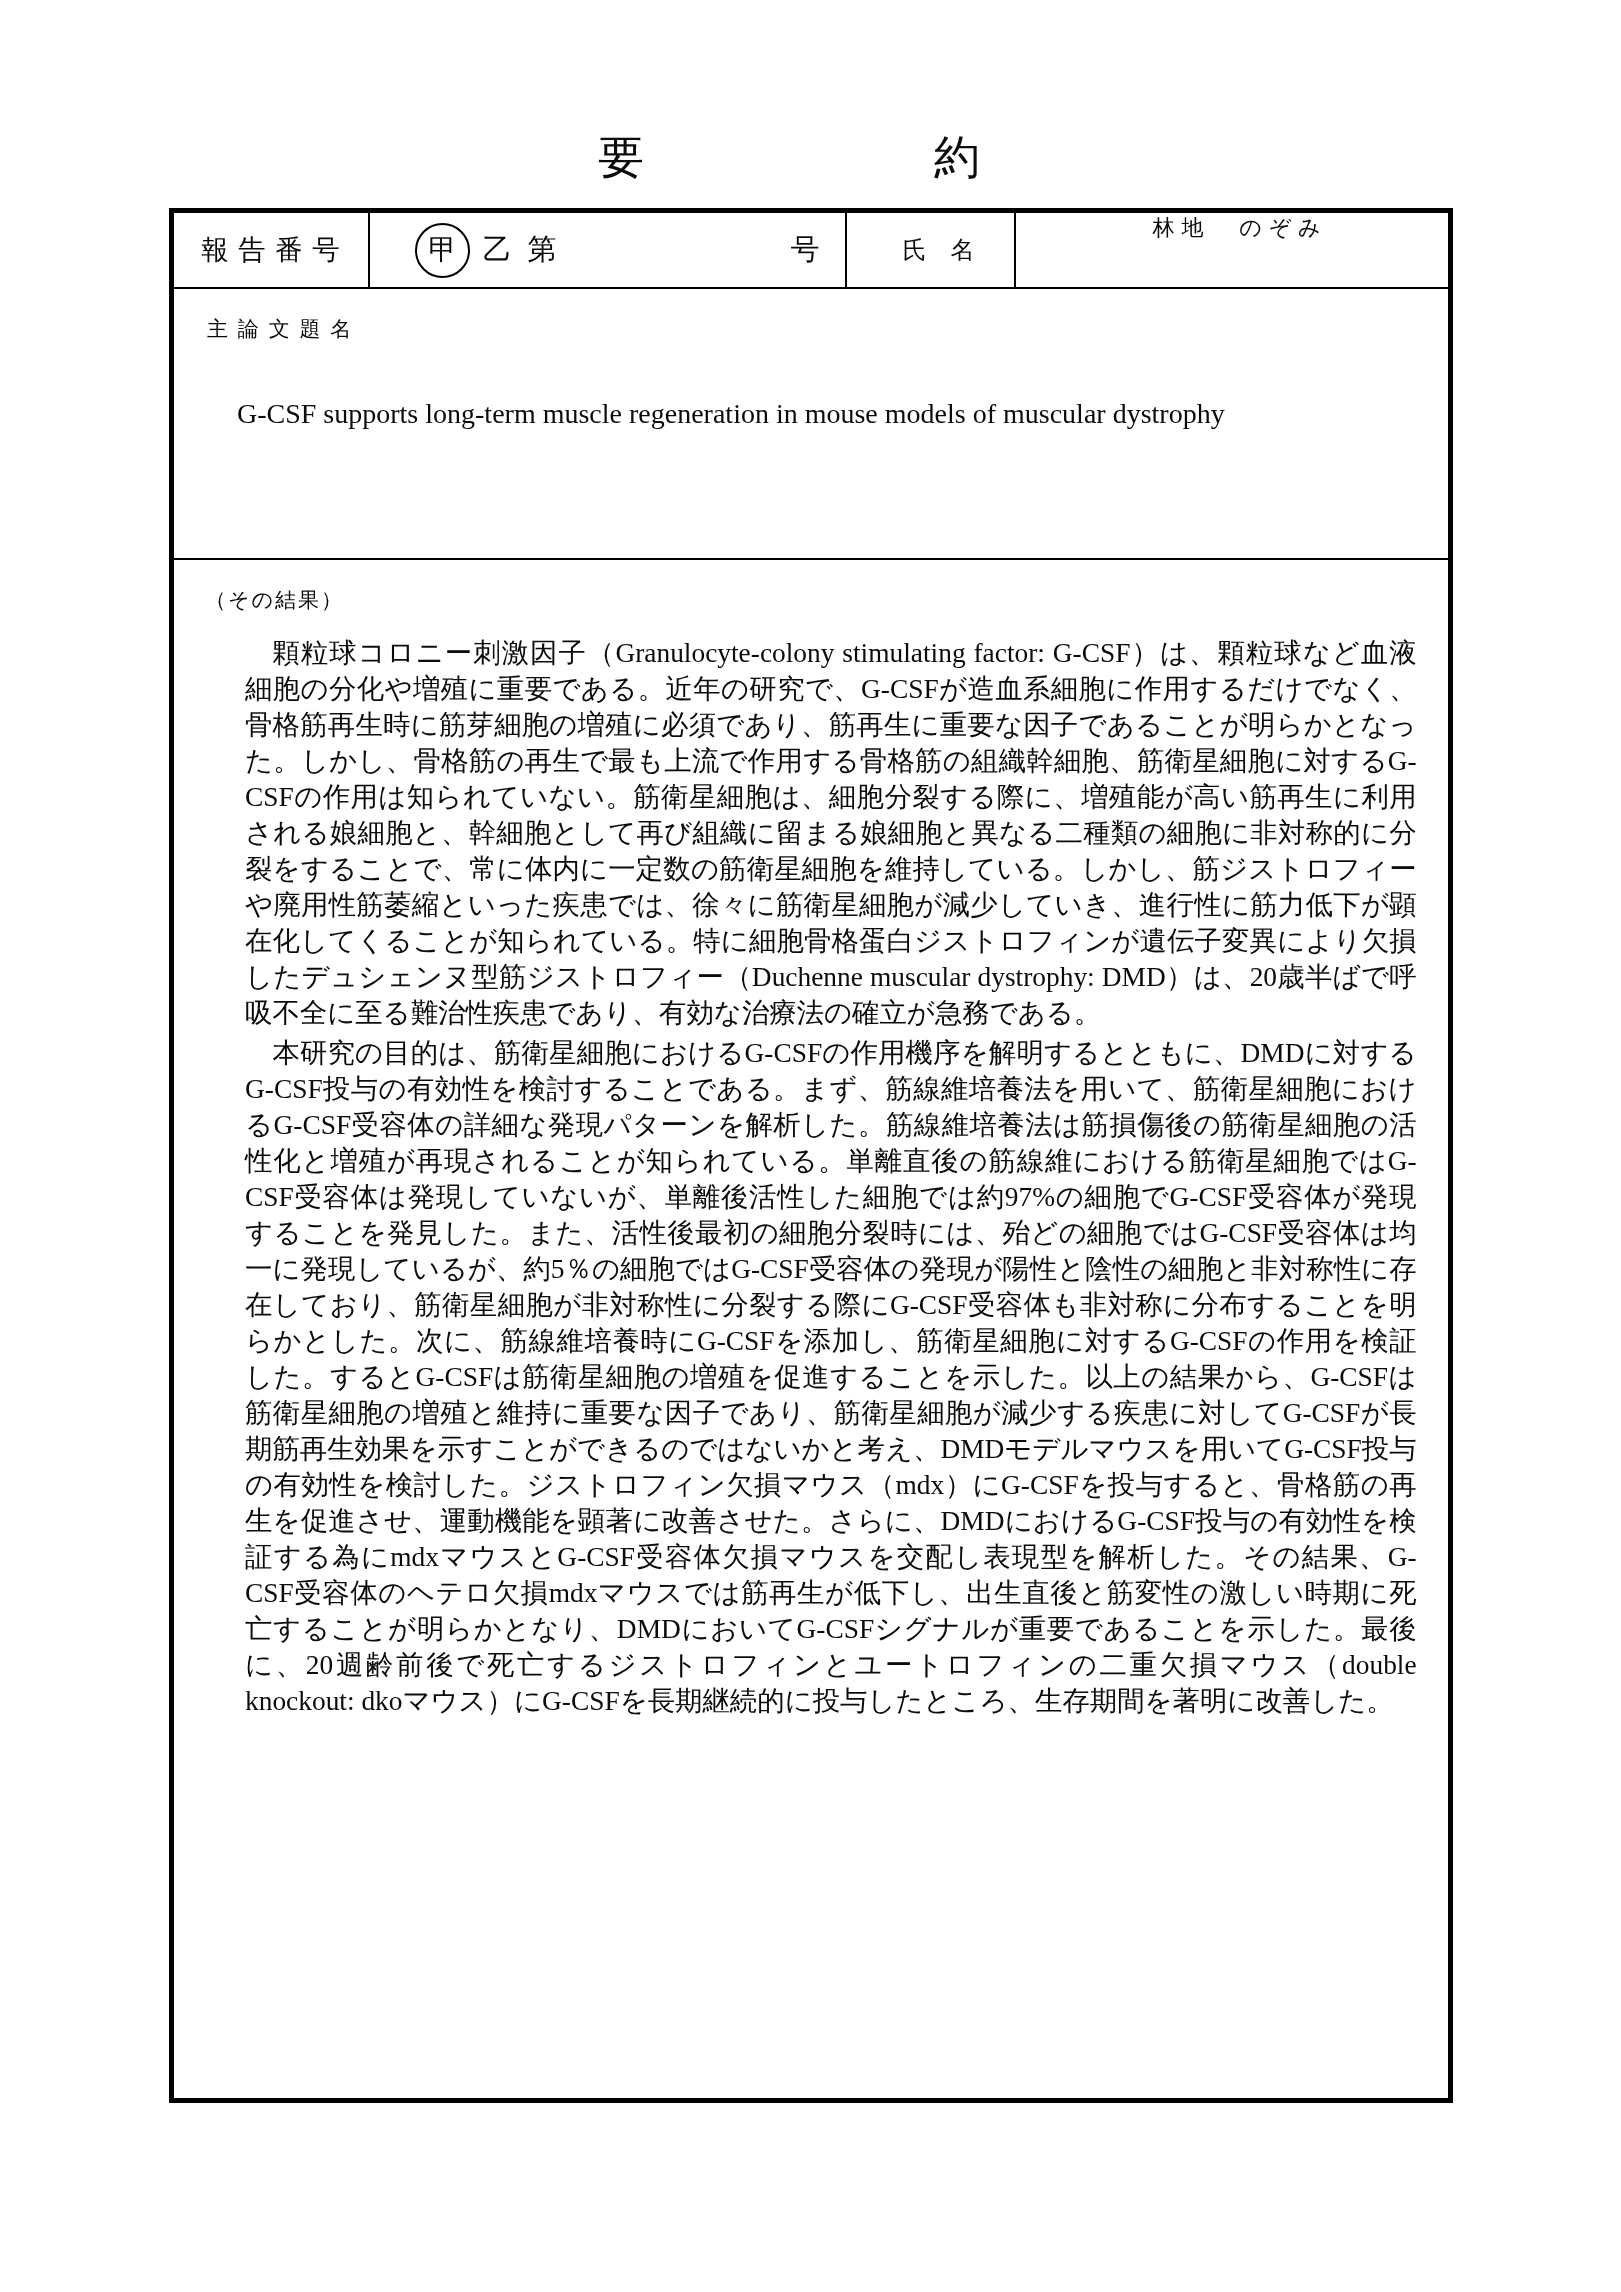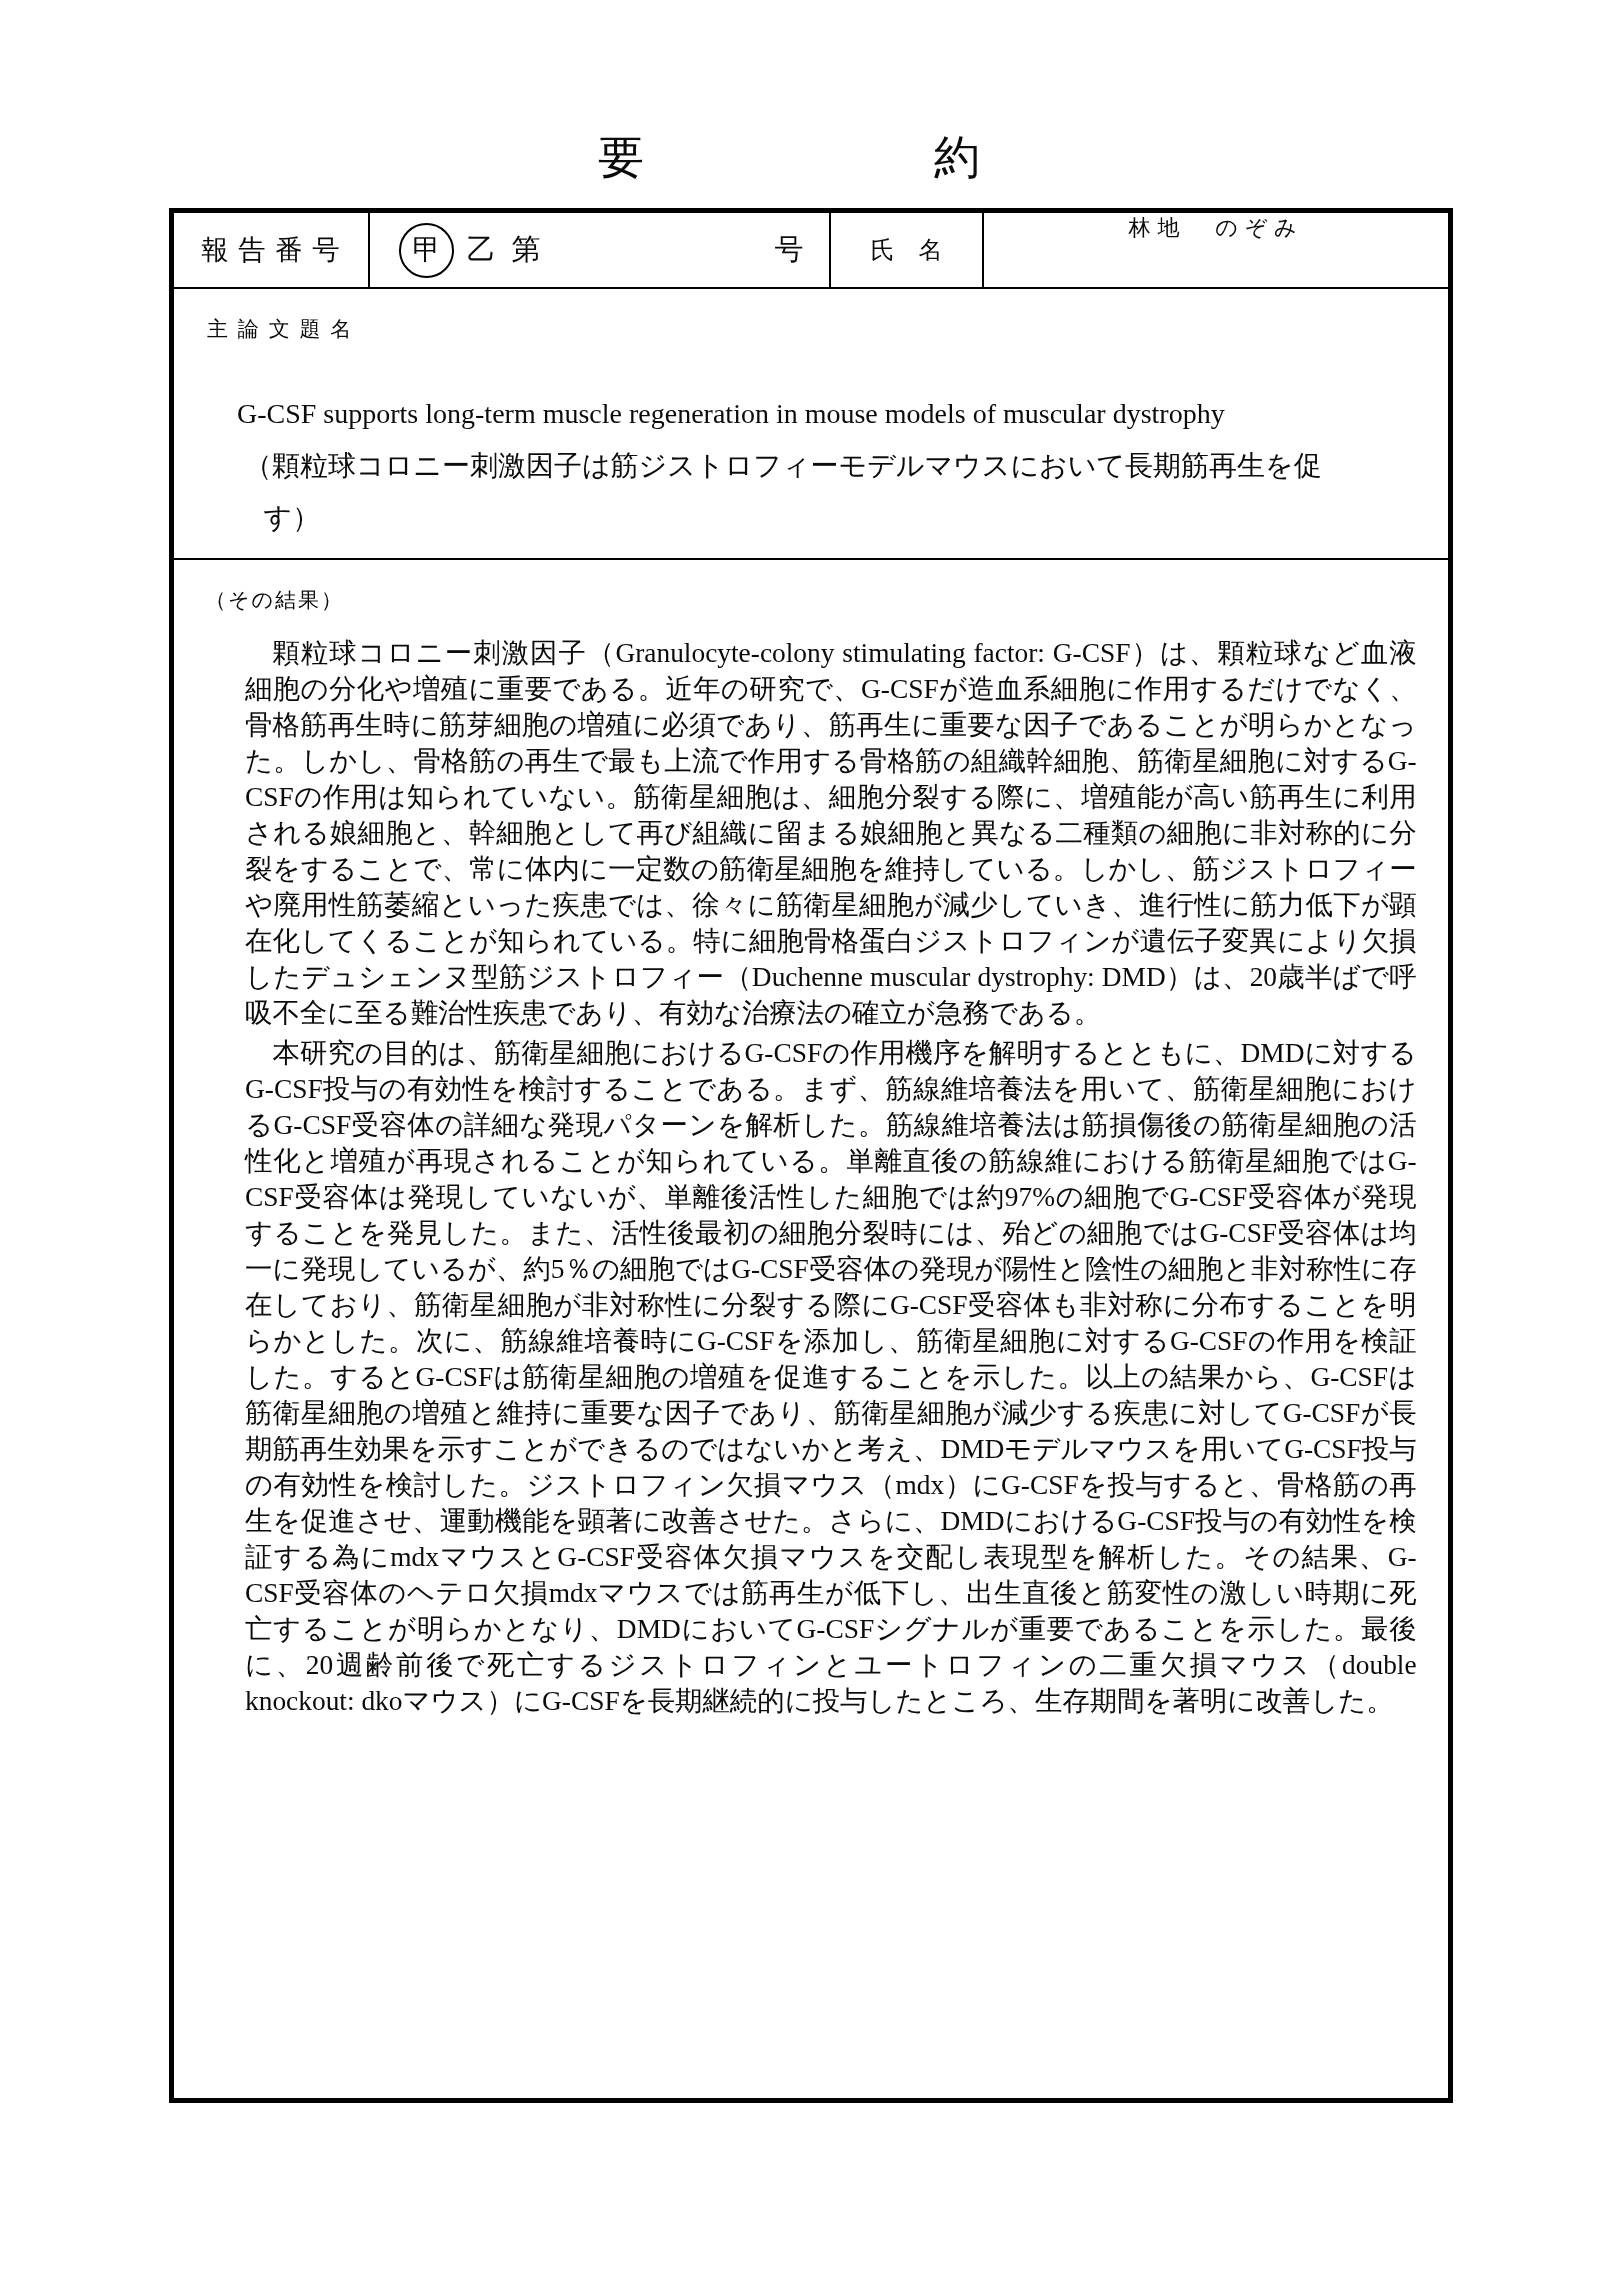--- a/index.html
+++ b/index.html
@@ -40,20 +40,21 @@
     display: flex;
     flex-direction: column;
   }
 
   
   .header-row {
     display: flex;
     height: 74px;
     flex-shrink: 0;
     border-bottom: 2.9px solid #000;
+    gap: 16px;
   }
   .header-row .cell { box-sizing: border-box; }
   .cell-report-label {
     width: 196px;
     border-right: 2.9px solid #000;
     display: flex;
     align-items: center;
     justify-content: center;
     font-family: "Liberation Sans", "DejaVu Sans", sans-serif;
     font-size: 27.4px;
@@ -175,21 +176,20 @@
     </div>
     <div class="cell cell-name-value">
       <span>林地　のぞみ</span>
     </div>
   </div>
 
   <div class="title-section">
     <div class="section-label">主 論 文 題 名</div>
     <div class="title-block">
       <p class="title-en">G-CSF supports long-term muscle regeneration in mouse models of muscular dystrophy</p>
-      <p class="title-jp">（顆粒球コロニー刺激因子は筋ジストロフィーモデルマウスにおいて長期筋再生を促す）</p>
     </div>
   </div>
 
   <div class="abstract-section">
     <div class="section-label">（その結果）</div>
     <div class="abstract-body">
       <p>顆粒球コロニー刺激因子（Granulocyte-colony stimulating factor: G-CSF）は、顆粒球など血液細胞の分化や増殖に重要である。近年の研究で、G-CSFが造血系細胞に作用するだけでなく、骨格筋再生時に筋芽細胞の増殖に必須であり、筋再生に重要な因子であることが明らかとなった。しかし、骨格筋の再生で最も上流で作用する骨格筋の組織幹細胞、筋衛星細胞に対するG-CSFの作用は知られていない。筋衛星細胞は、細胞分裂する際に、増殖能が高い筋再生に利用される娘細胞と、幹細胞として再び組織に留まる娘細胞と異なる二種類の細胞に非対称的に分裂をすることで、常に体内に一定数の筋衛星細胞を維持している。しかし、筋ジストロフィーや廃用性筋萎縮といった疾患では、徐々に筋衛星細胞が減少していき、進行性に筋力低下が顕在化してくることが知られている。特に細胞骨格蛋白ジストロフィンが遺伝子変異により欠損したデュシェンヌ型筋ジストロフィー（Duchenne muscular dystrophy: DMD）は、20歳半ばで呼吸不全に至る難治性疾患であり、有効な治療法の確立が急務である。</p>
       <p>本研究の目的は、筋衛星細胞におけるG-CSFの作用機序を解明するとともに、DMDに対するG-CSF投与の有効性を検討することである。まず、筋線維培養法を用いて、筋衛星細胞におけるG-CSF受容体の詳細な発現パターンを解析した。筋線維培養法は筋損傷後の筋衛星細胞の活性化と増殖が再現されることが知られている。単離直後の筋線維における筋衛星細胞ではG-CSF受容体は発現していないが、単離後活性した細胞では約97%の細胞でG-CSF受容体が発現することを発見した。また、活性後最初の細胞分裂時には、殆どの細胞ではG-CSF受容体は均一に発現しているが、約5％の細胞ではG-CSF受容体の発現が陽性と陰性の細胞と非対称性に存在しており、筋衛星細胞が非対称性に分裂する際にG-CSF受容体も非対称に分布することを明らかとした。次に、筋線維培養時にG-CSFを添加し、筋衛星細胞に対するG-CSFの作用を検証した。するとG-CSFは筋衛星細胞の増殖を促進することを示した。以上の結果から、G-CSFは筋衛星細胞の増殖と維持に重要な因子であり、筋衛星細胞が減少する疾患に対してG-CSFが長期筋再生効果を示すことができるのではないかと考え、DMDモデルマウスを用いてG-CSF投与の有効性を検討した。ジストロフィン欠損マウス（mdx）にG-CSFを投与すると、骨格筋の再生を促進させ、運動機能を顕著に改善させた。さらに、DMDにおけるG-CSF投与の有効性を検証する為にmdxマウスとG-CSF受容体欠損マウスを交配し表現型を解析した。その結果、G-CSF受容体のヘテロ欠損mdxマウスでは筋再生が低下し、出生直後と筋変性の激しい時期に死亡することが明らかとなり、DMDにおいてG-CSFシグナルが重要であることを示した。最後に、20週齢前後で死亡するジストロフィンとユートロフィンの二重欠損マウス（double knockout: dkoマウス）にG-CSFを長期継続的に投与したところ、生存期間を著明に改善した。</p>
     </div>
   </div>

